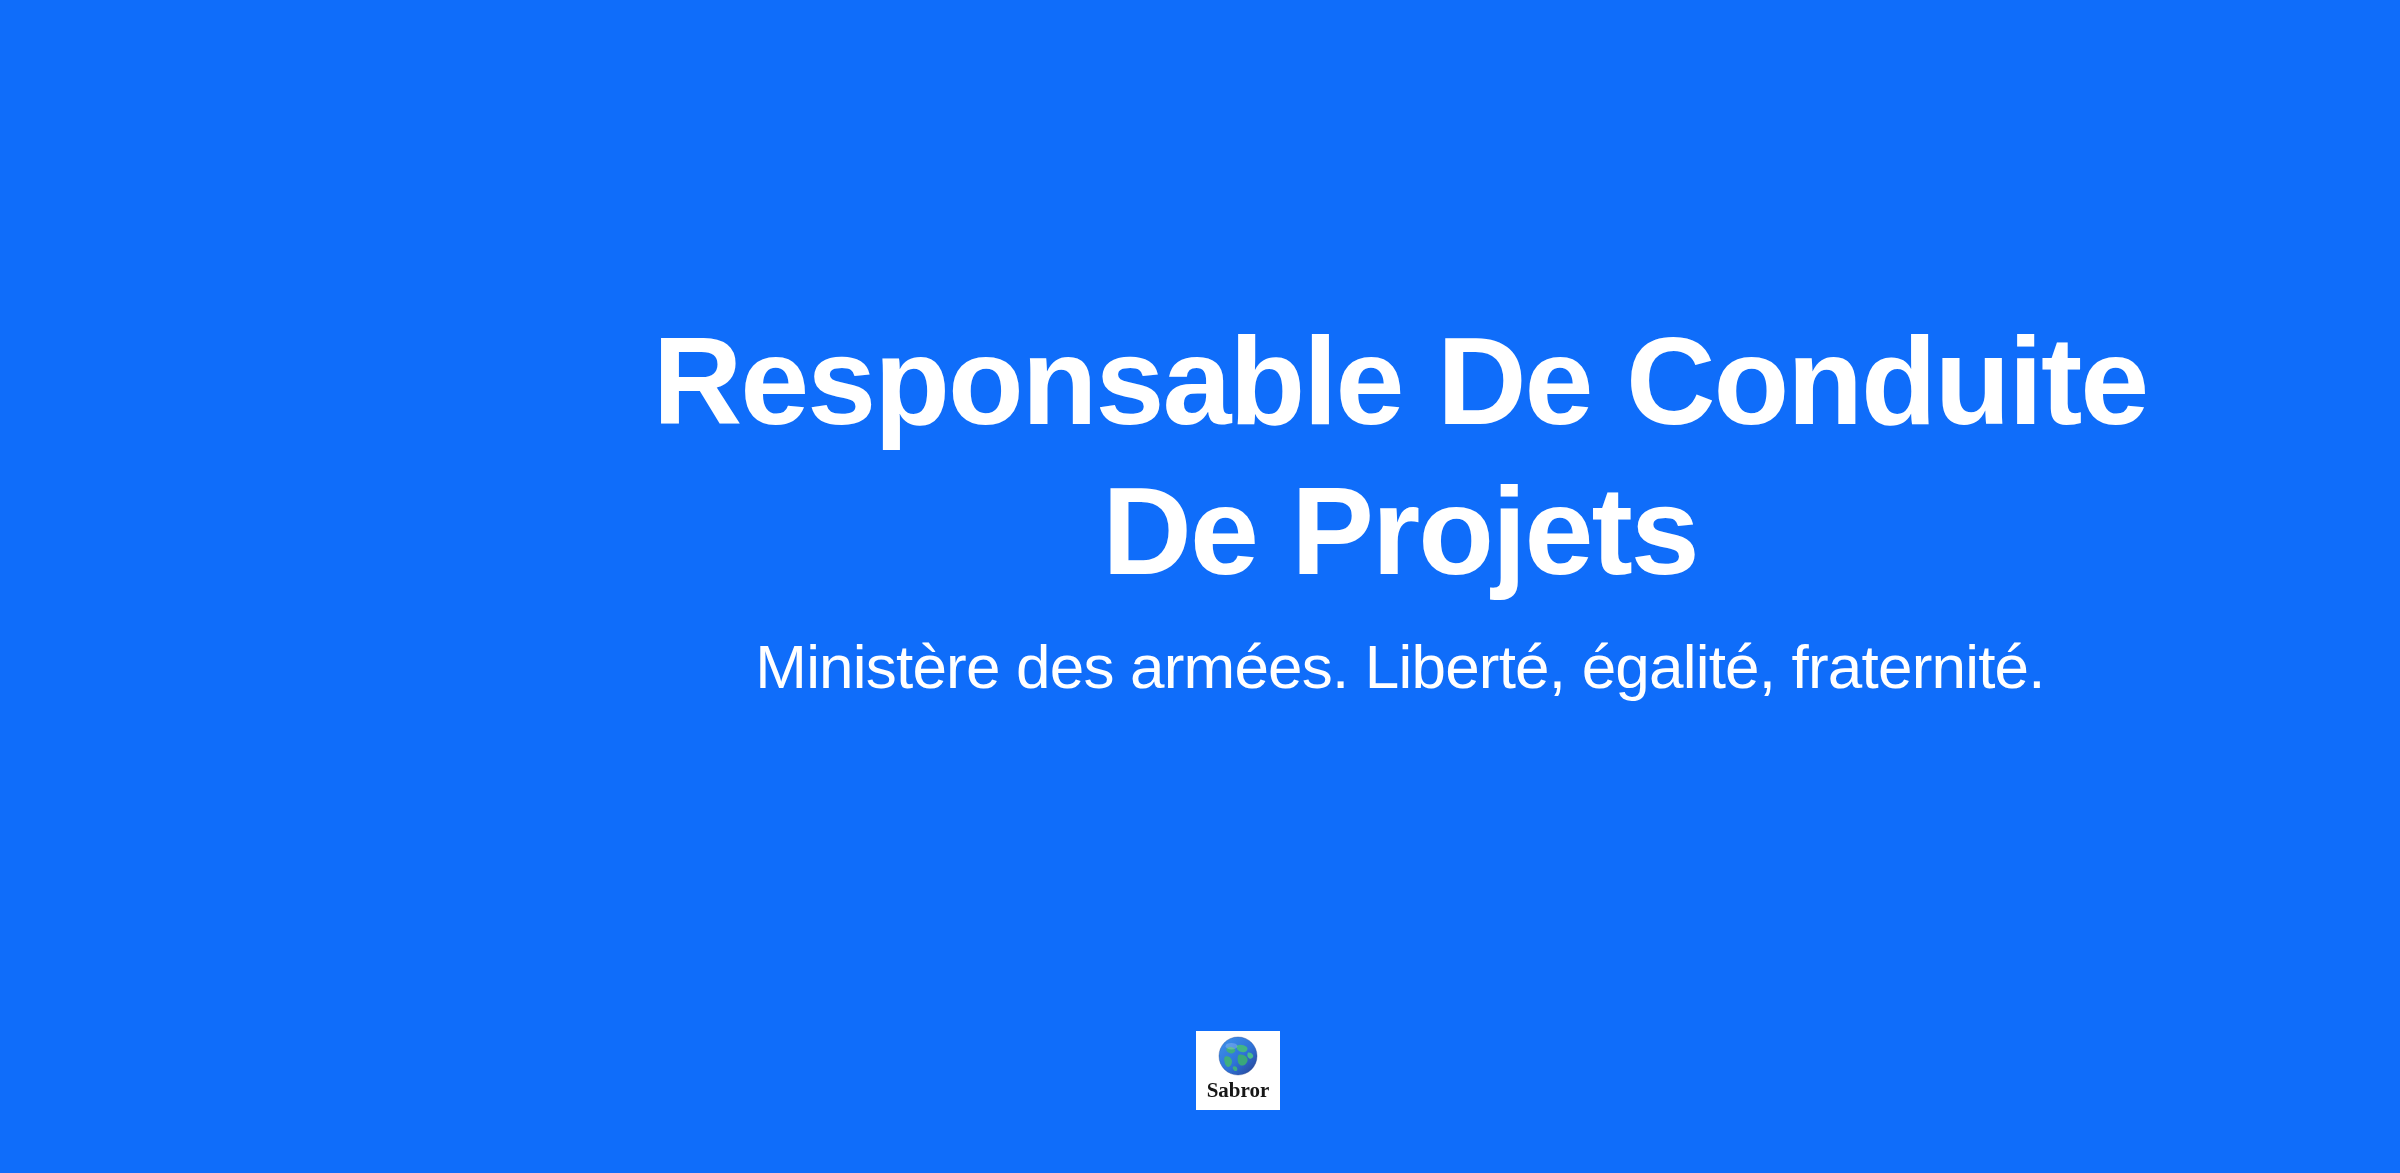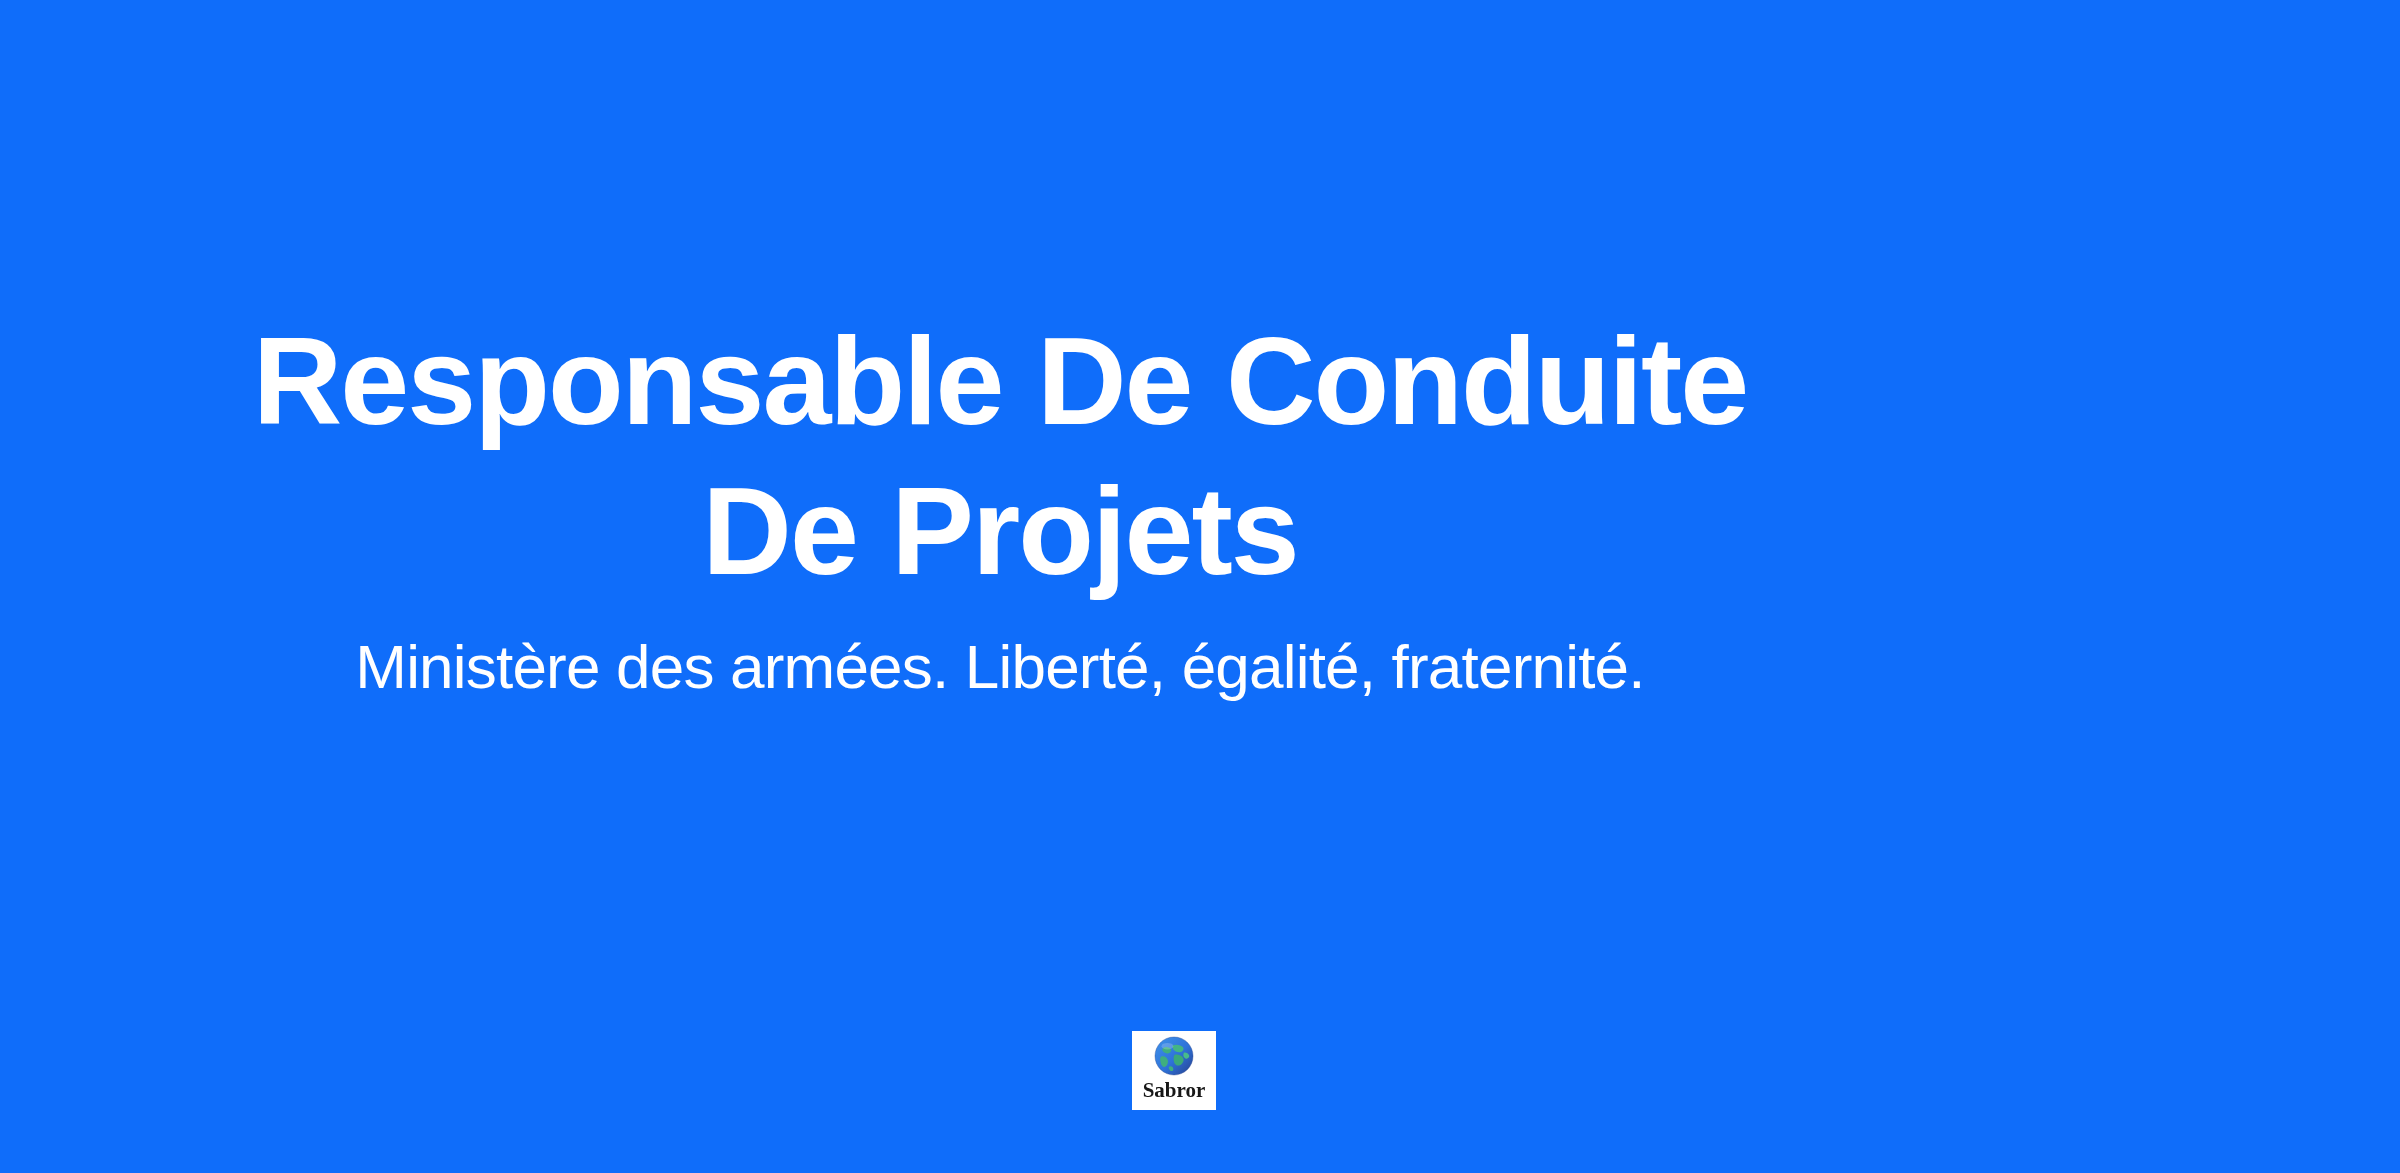--- a/index.html
+++ b/index.html
@@ -26,21 +26,21 @@
 
   
   #hero {
     position: absolute;
     left: 0;
     top: 0;
     width: 2400px;
     height: 1010px;
     display: flex;
     flex-direction: column;
-    align-items: flex-start;
+    align-items: flex-end;
     justify-content: center;
     text-align: center;
     padding: 0 180px;
   }
 
   #hero-inner {
     width: 100%;
     max-width: 1640px;
   }
 
@@ -60,21 +60,21 @@
     line-height: 74px;
     font-weight: 400;
     color: #ffffff;
     letter-spacing: -0.8px;
     white-space: normal;
   }
 
   
   #brand {
     position: absolute;
-    left: 1132px;
+    left: 1196px;
     top: 1031px;
     width: 84px;
     height: 79px;
     background: #ffffff;
     display: flex;
     flex-direction: column;
     align-items: center;
     justify-content: flex-start;
     padding-top: 4px;
     overflow: hidden;

